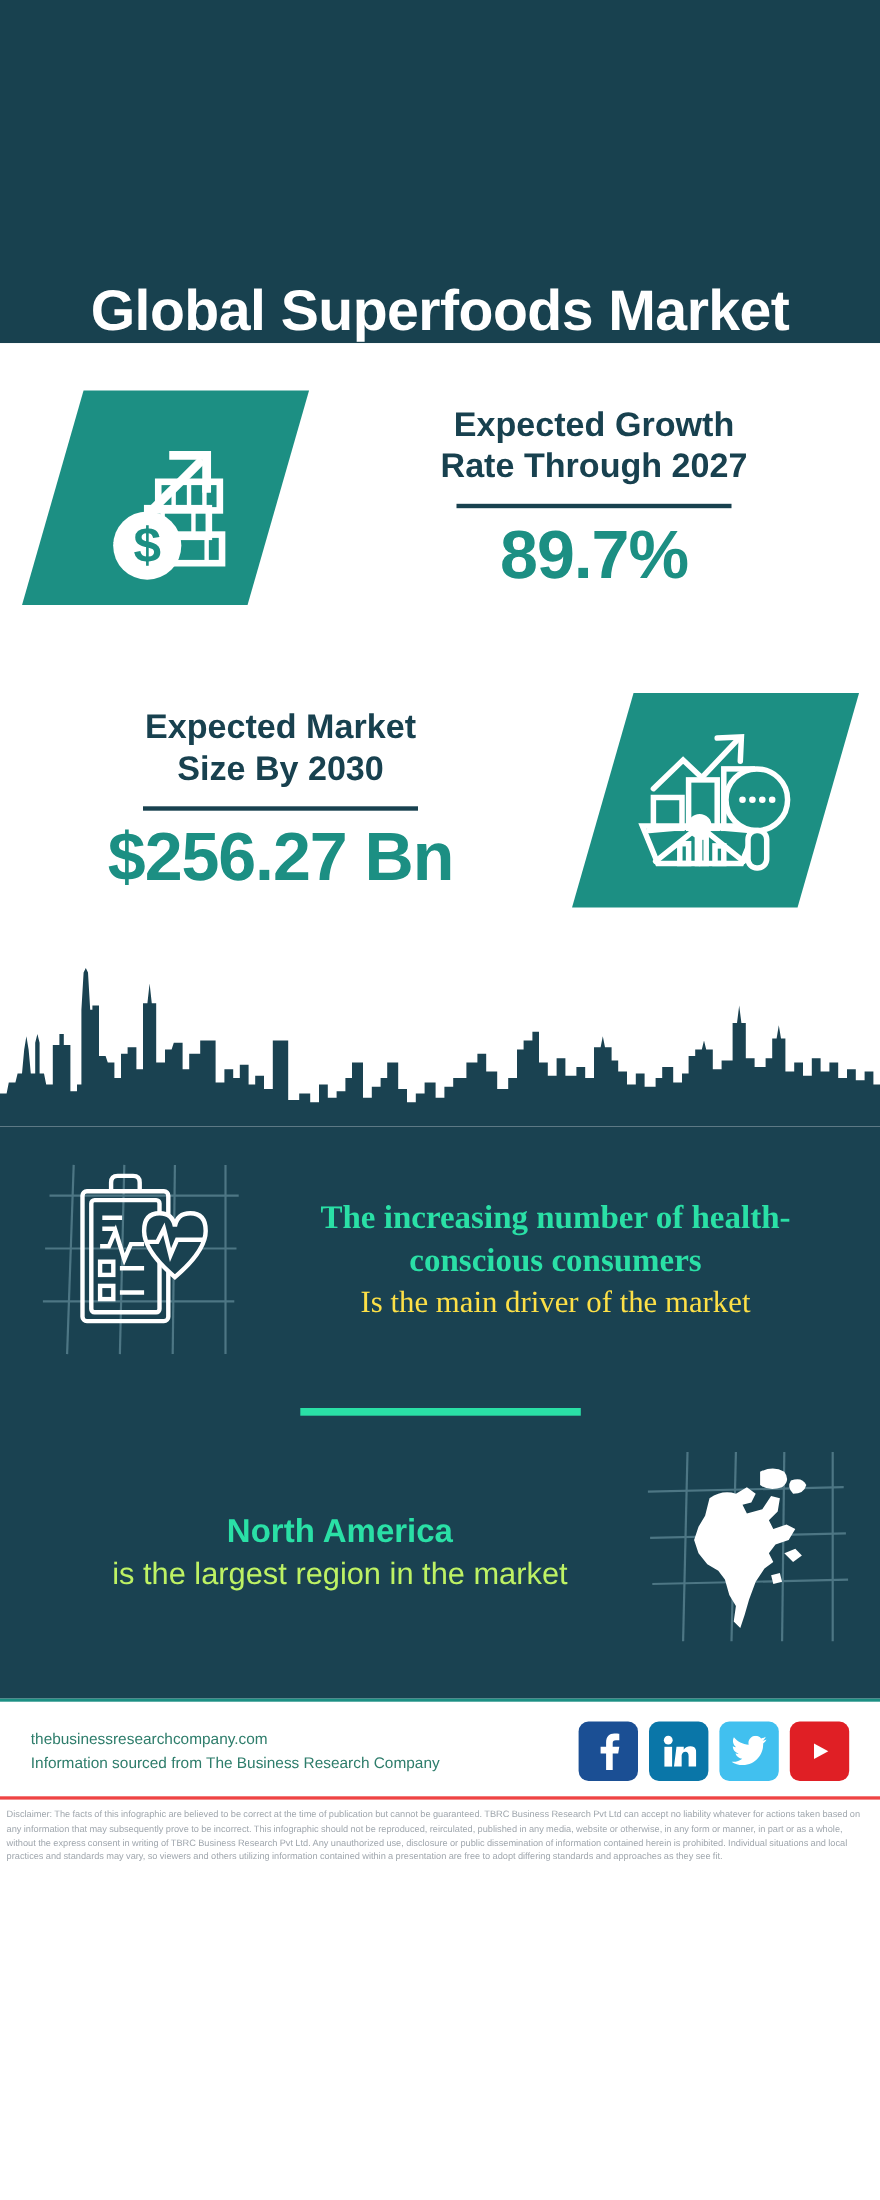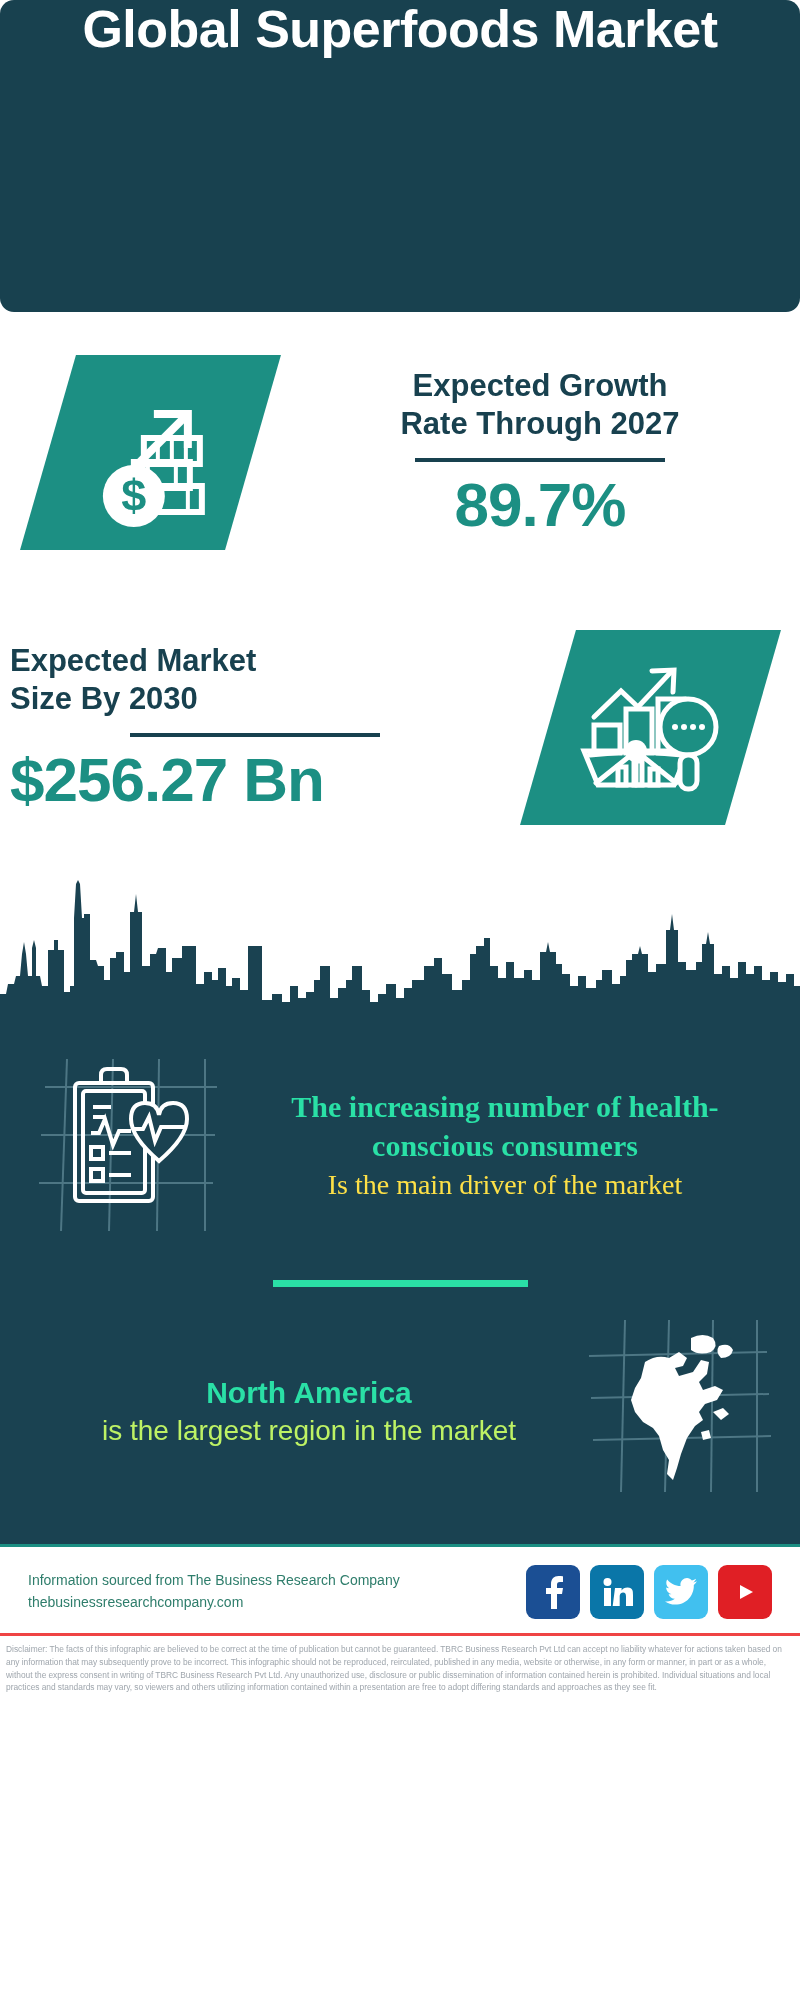--- a/index.html
+++ b/index.html
@@ -7,23 +7,22 @@
   body {
     width:800px; height:2000px;
     font-family:"Liberation Sans", sans-serif;
     position:relative; overflow:hidden;
   }
 
   
   .header {
     width:800px; height:312px;
     background:#18414f;
-    display:flex; align-items:flex-start; justify-content:center;
+    display:flex; align-items:flex-end; justify-content:center;
     padding:0 60px;
-    border-radius:14px;
   }
   .header-title {
     color:#ffffff;
     font-size:52px; font-weight:bold;
     line-height:1.12; text-align:center;
     letter-spacing:-0.5px;
   }
 
   
   .stat-row-1 {
@@ -54,21 +53,21 @@
     color:#1c8f83; font-size:62px; font-weight:bold;
     line-height:1.05; letter-spacing:-1px;
   }
 
   
   .stat-row-2 {
     width:800px; height:270px;
     display:flex; align-items:center;
     background:#ffffff;
   }
-  .stat-text-left { flex:1; text-align:left; padding-left:10px; }
+  .stat-text-left { flex:1; text-align:center; padding-left:10px; }
   .icon-right-wrap { width:300px; display:flex; justify-content:center; }
   .para-2 { width:205px; height:195px; }
 
   
   .skyline-band {
     width:800px; height:170px;
     position:relative; background:#ffffff;
     margin-top:-8px;
   }
   .skyline-band svg { display:block; width:800px; height:170px; }
@@ -311,22 +310,22 @@
           <path d="M130 96 L140 92 L146 98 L138 104 Z"></path>
           <path d="M118 116 L126 114 L128 122 L120 124 Z"></path>
         </g>
       </svg>
     </div>
   </div>
 </div>
 
 <div class="footer">
   <div class="footer-text">
+    <div class="footer-line">thebusinessresearchcompany.com</div>
     <div class="footer-line">Information sourced from The Business Research Company</div>
-    <div class="footer-line">thebusinessresearchcompany.com</div>
   </div>
   <div class="social-row">
     <div class="social-btn sb-fb">
       <svg width="26" height="34" viewBox="0 0 26 34">
           <path fill="#ffffff" d="M17 34 V19 H22 L23 13 H17 V10 C17 8 17.6 7 20 7 H23 V1.2 C22.2 1.1 20.2 1 18.5 1 C14 1 11 3.8 11 9.2 V13 H6 V19 H11 V34 Z"></path>
         </svg>
     </div>
     <div class="social-btn sb-li">
       <svg width="32" height="32" viewBox="0 0 32 32">
           <g fill="#ffffff">

